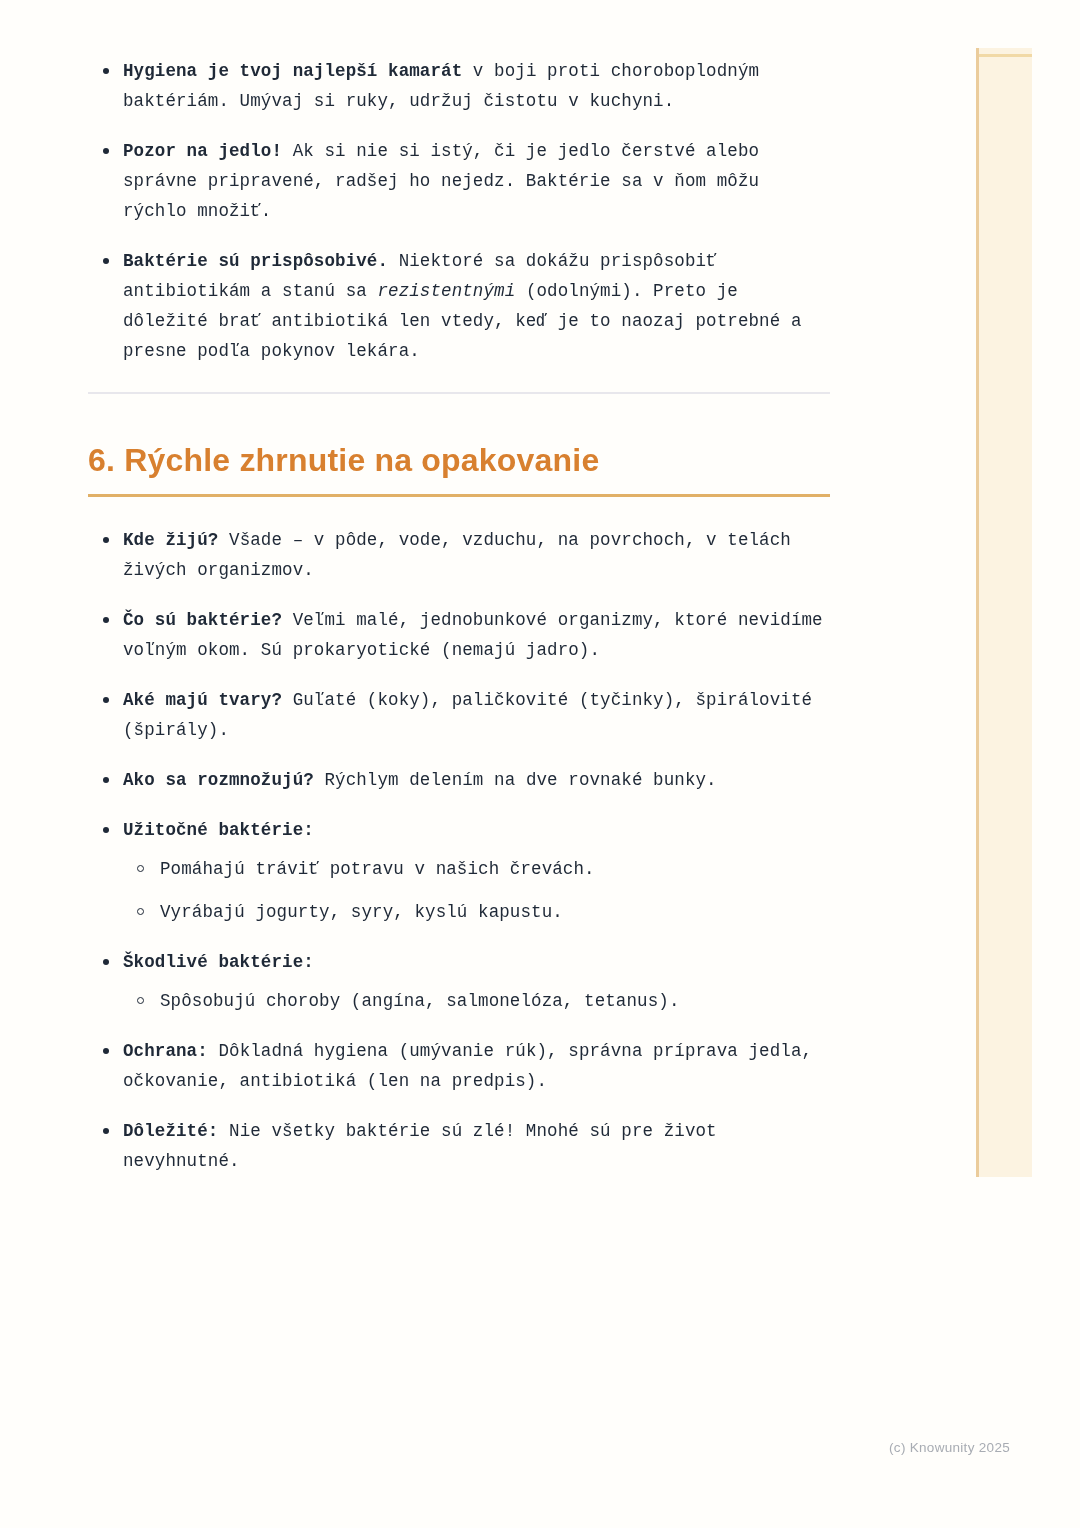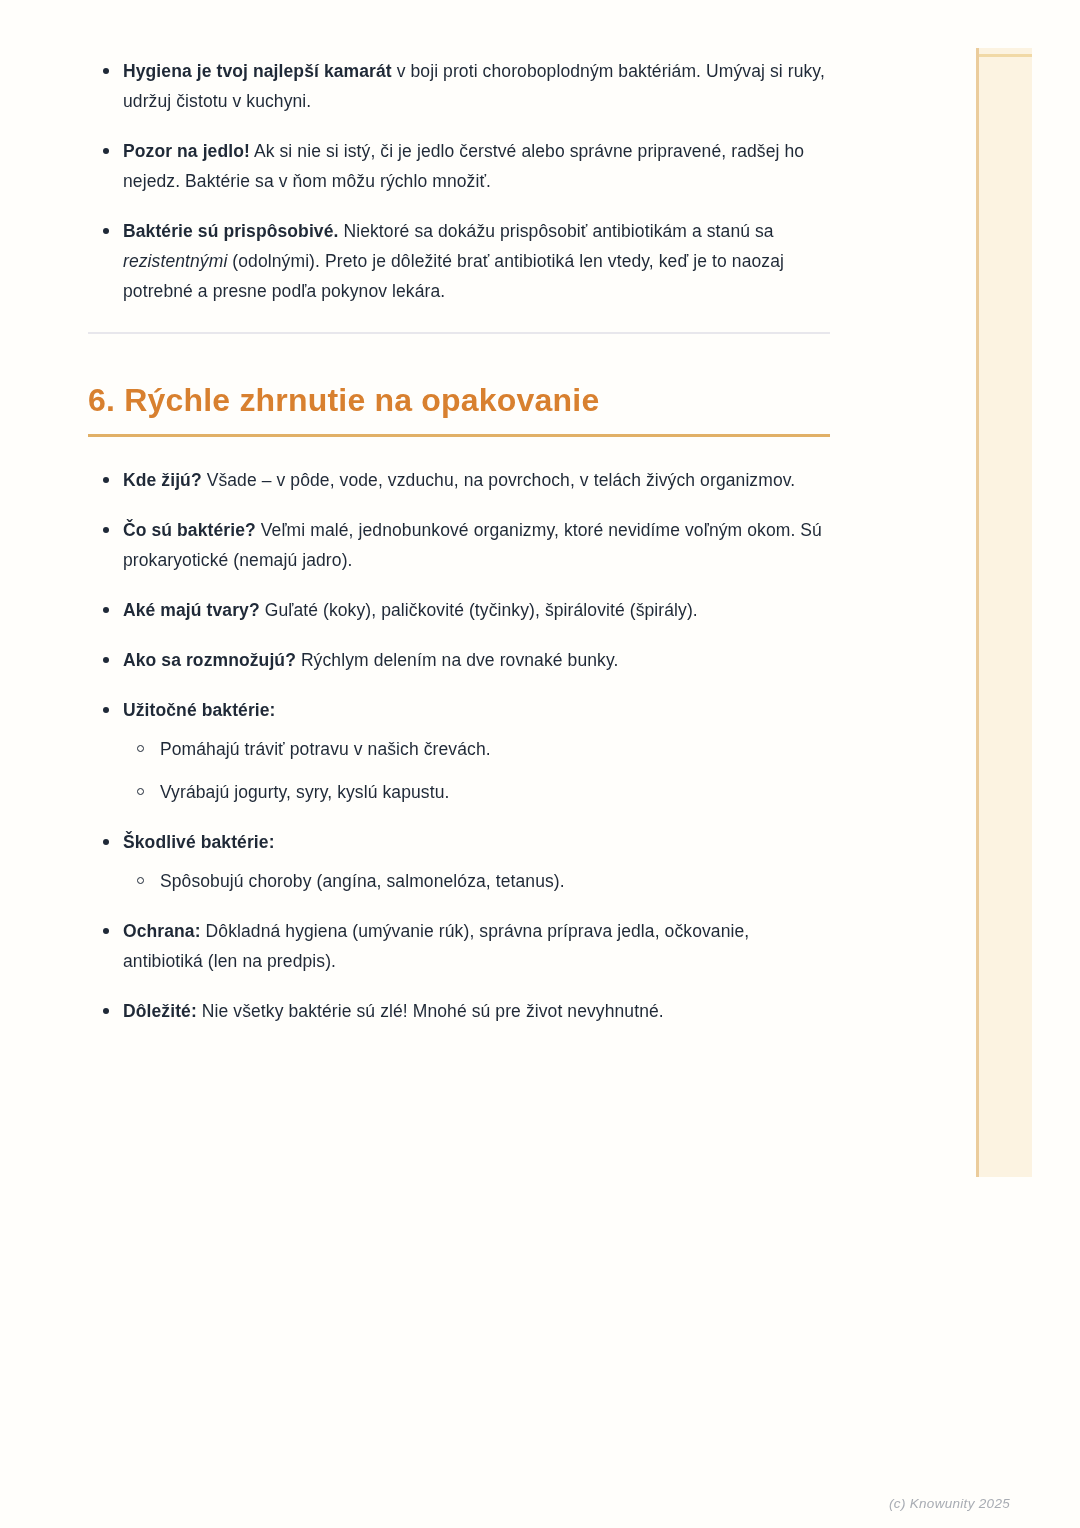--- a/index.html
+++ b/index.html
@@ -39,20 +39,21 @@
   .content {
     position: absolute;
     left: 88px;
     top: 56px;
     width: 742px;
   }
   ul.blist {
     list-style: none;
     margin: 0;
     padding: 0;
+    font-family: Liberation Mono, monospace;
   }
   .blist > li {
     position: relative;
     padding-left: 35px;
     font-size: 17.5px;
     line-height: 30px;
     margin-bottom: 20px;
     letter-spacing: 0.1px;
   }
   .blist > li:last-child { margin-bottom: 0; }
@@ -103,26 +104,25 @@
     color: var(--accent_orange, #D8802F);
     letter-spacing: 0.2px;
   }
   .heading-rule {
     height: 3px;
     background: var(--rule_gold, #E1B066);
     margin: 14px 0 28px 0;
   }
   .footer {
     position: absolute;
-    top: 1496px;
+    top: 1440px;
     right: 70px;
     font-size: 13.5px;
     color: var(--footer_gray, #A8ACB3);
     letter-spacing: 0.3px;
-    font-style: italic;
   }
 </style>
 </head>
 <body>
 
 <div class="page">
 
   <div class="edge-stripe"></div>
 
   <main class="content">

